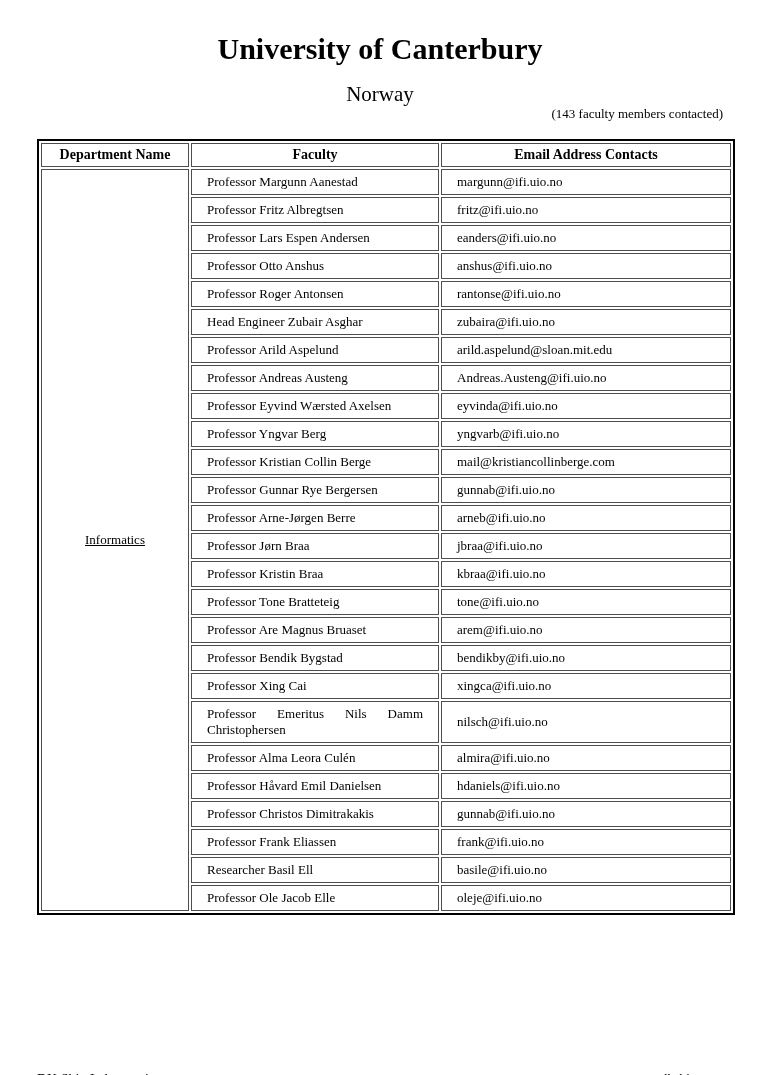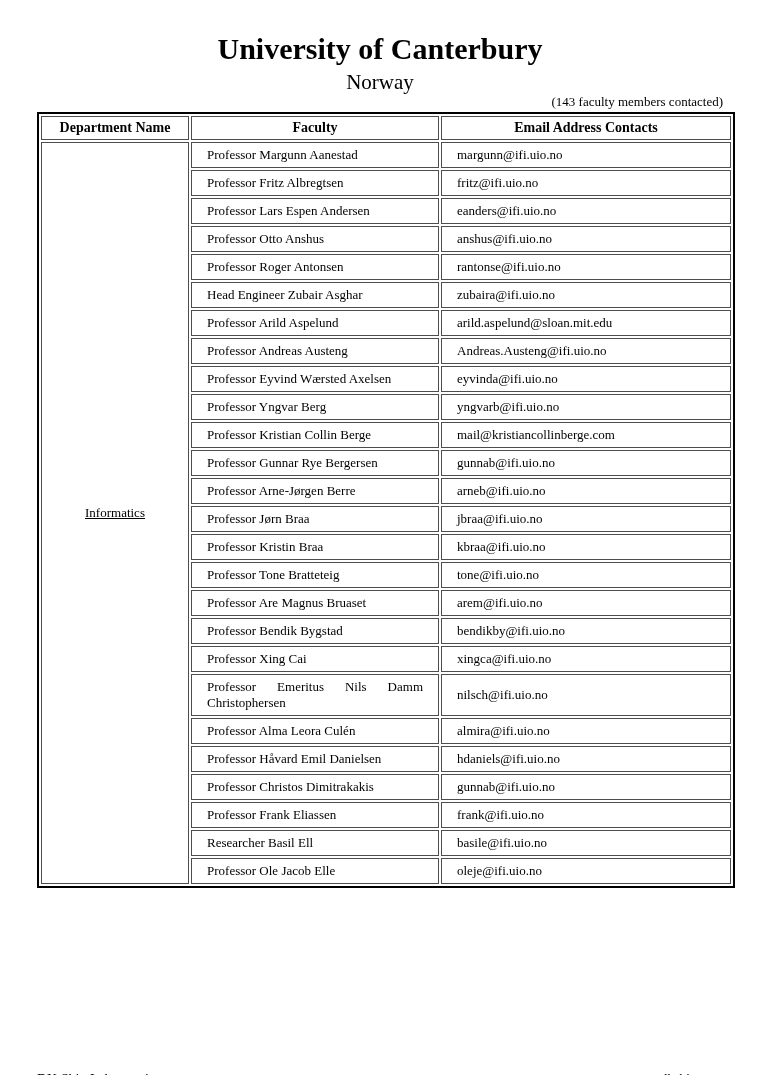--- a/index.html
+++ b/index.html
@@ -24,35 +24,35 @@
     margin: 32px 0 0 0;
     text-align: center;
     font-size: 30px;
     line-height: 34px;
     font-weight: 700;
   }
   .subtitle {
     text-align: center;
     font-size: 21px;
     line-height: 24px;
-    margin-top: 4px;
+    margin-top: 16px;
   }
   .contact-note {
     text-align: right;
     font-size: 13px;
     line-height: 15px;
   }
   table.faculty-table {
     width: 686px;
     table-layout: fixed;
     border-collapse: separate;
     border-spacing: 2px;
     border: 2px solid #000000;
     background: #ffffff;
-    margin-top: 3px;
+    margin-top: 18px;
   }
   th, td {
     border: 1px solid #4d4d4d;
     font-size: 13px;
     line-height: 16px;
     padding: 4px 15px;
     vertical-align: middle;
     overflow: hidden;
   }
   th {

